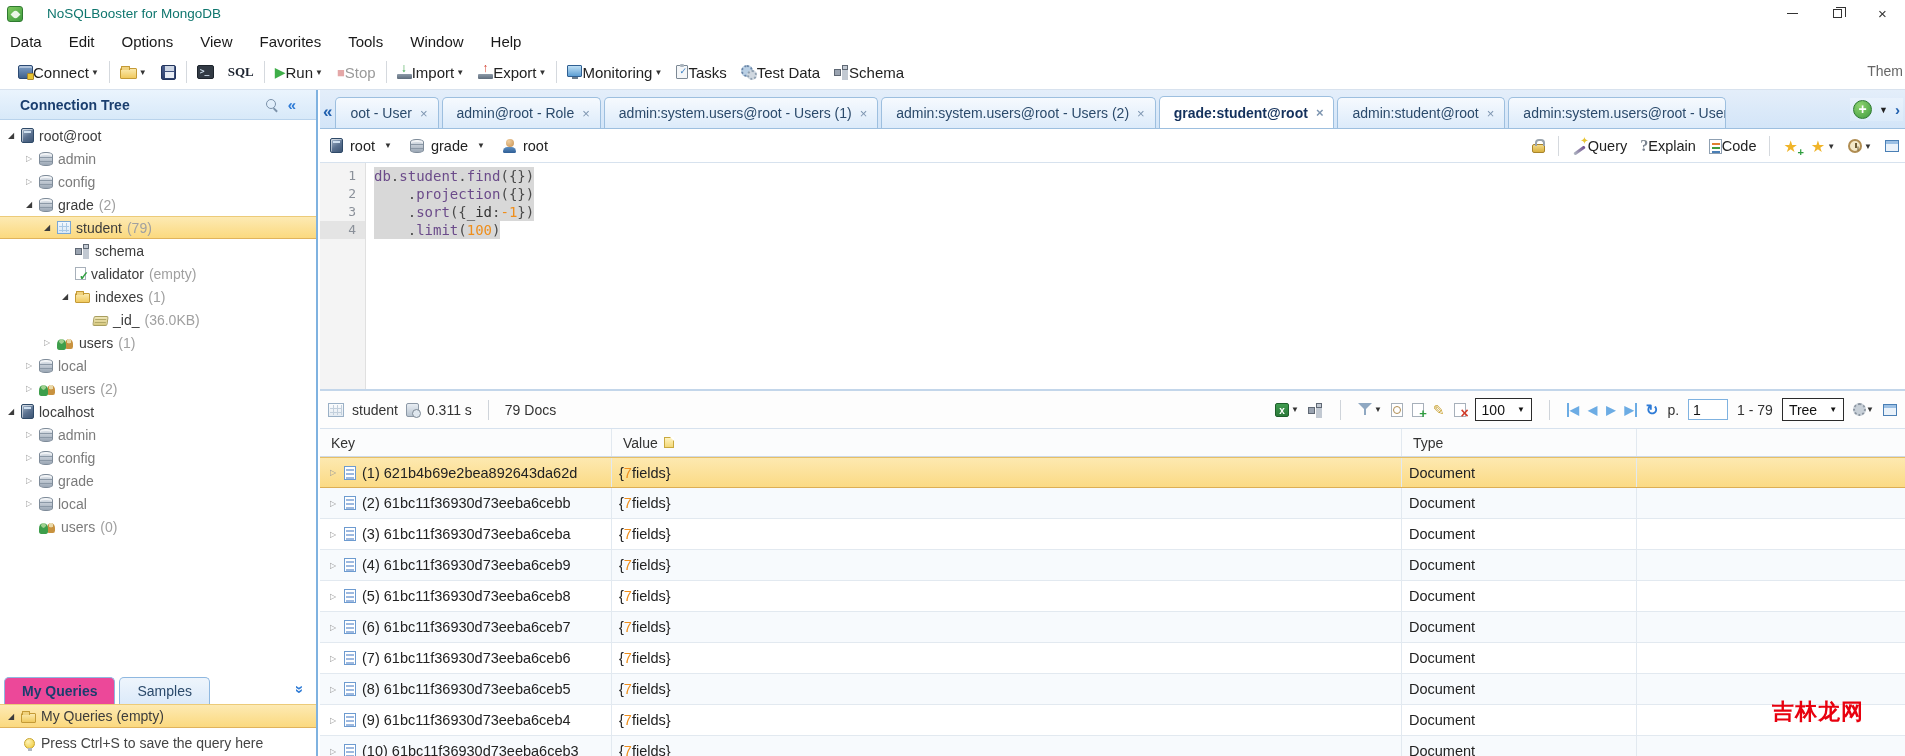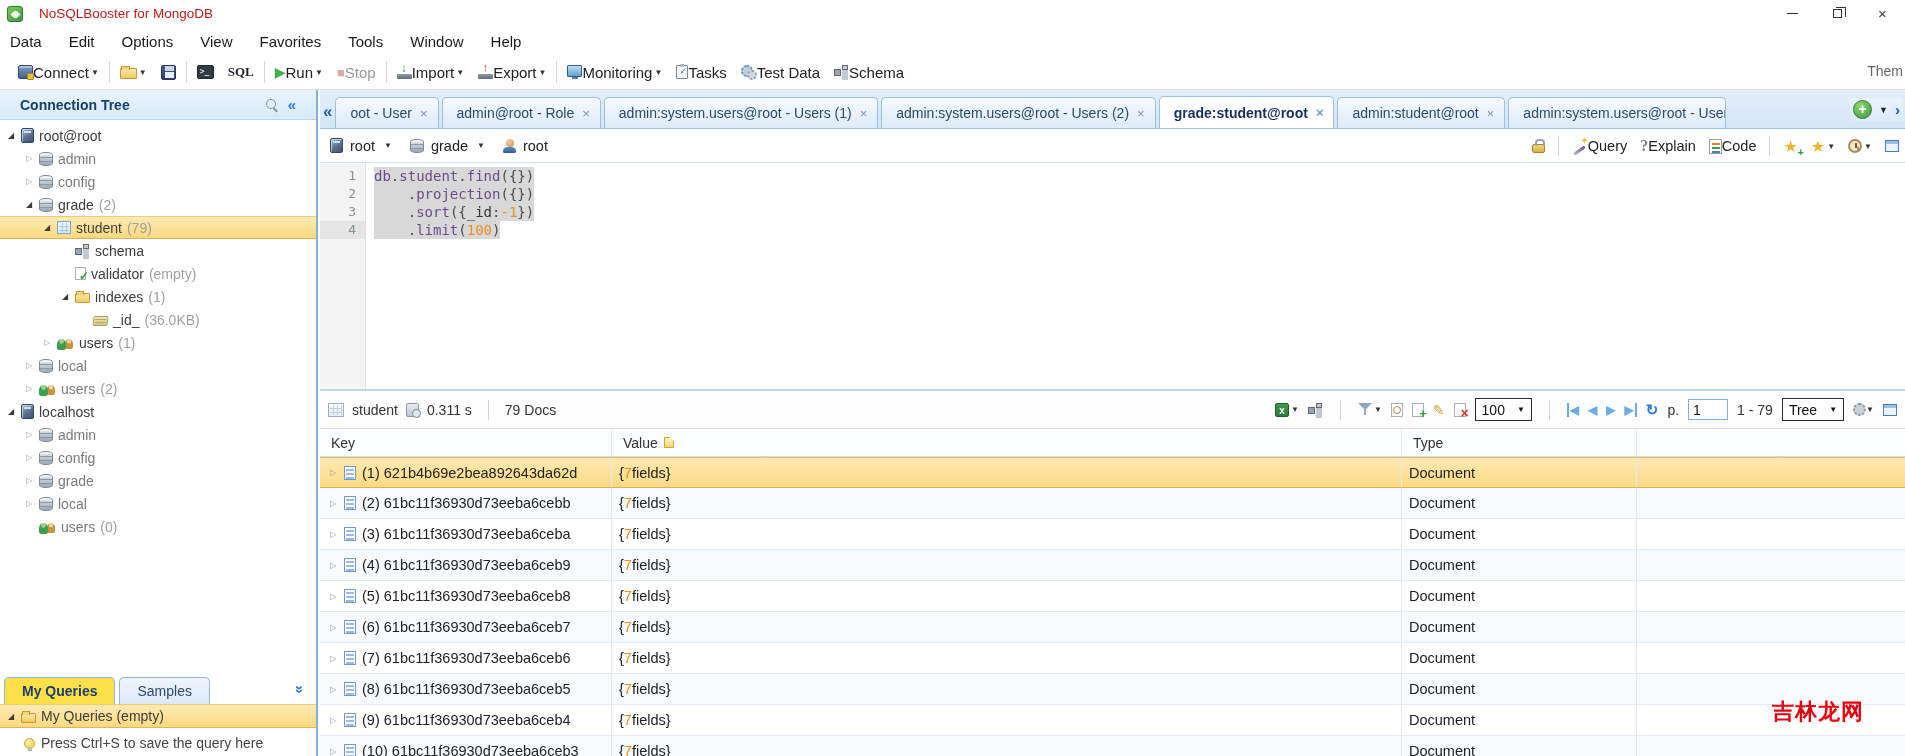--- a/index.html
+++ b/index.html
@@ -3,21 +3,21 @@
 <meta charset="utf-8">
 <style>
   *{margin:0;padding:0;box-sizing:border-box}
   html,body{width:1905px;height:756px;overflow:hidden;font-family:"Liberation Sans",sans-serif;background:#fff;color:#222}
   .ni{user-select:none}
 
   
   #titlebar{position:absolute;left:0;top:0;width:1905px;height:27px;background:#fff;display:flex;align-items:center;padding-left:7px}
   .app-icon{width:16px;height:16px;border-radius:3px;background:linear-gradient(145deg,#7ec95e,#3f9b3f);position:relative;flex:none;border:1px solid #2f7a30}
   .app-icon::after{content:"";position:absolute;left:4px;top:4px;width:7px;height:7px;border-radius:50% 0;background:#eaf6e6;transform:rotate(45deg)}
-  .app-title{font-size:13.5px;color:#b91c1c;margin-left:16px}
+  .app-title{font-size:13.5px;color:#0f766e;margin-left:24px}
   .win-controls{margin-left:auto;display:flex;height:27px}
   .win-btn{width:45px;height:27px;display:flex;align-items:center;justify-content:center;color:#333}
   .glyph-min{width:11px;height:1px;background:#333;display:inline-block}
   .glyph-restore{width:9px;height:9px;border:1px solid #333;position:relative;background:#fff;display:inline-block}
   .glyph-restore::before{content:"";position:absolute;left:2px;top:-3px;width:9px;height:9px;border:1px solid #333;border-left:none;border-bottom:none}
   .glyph-close{font-size:15px;color:#333;line-height:1}
 
   
   #menubar{position:absolute;left:0;top:27px;width:1905px;height:28px;background:#fff;display:flex;align-items:center;gap:27px;padding-left:10px;font-size:15px;color:#1a1a1a}
   .menu-item{cursor:default}
@@ -94,21 +94,21 @@
   .ic-users{width:17px;height:14px}
   .ic-users::after{content:"";position:absolute;left:8px;bottom:1px;width:8px;height:10px;background:radial-gradient(circle at 50% 22%,#e8d8a8 0 2px,#c8923f 2.5px);border-radius:50% 50% 25% 25%}
   .ic-users::before{content:"";position:absolute;left:0;bottom:0;width:9px;height:11px;background:radial-gradient(circle at 50% 22%,#9fd08f 0 2px,#3d9e4b 2.5px);border-radius:50% 50% 25% 25%;z-index:1}
   .ic-person{width:13px;height:14px}
   .ic-person::before{content:"";position:absolute;left:3px;top:0;width:8px;height:8px;border-radius:50%;background:radial-gradient(circle at 35% 30%,#f0cfa0,#c89050)}
   .ic-person::after{content:"";position:absolute;left:0;bottom:0;width:13px;height:6px;border-radius:6px 6px 2px 2px;background:linear-gradient(#5f8fc0,#2e5e96)}
 
   
   #mq-tabs{position:absolute;left:0;top:582px;width:100%;height:32px;background:#fff;display:flex;align-items:flex-end;padding-left:4px}
   .mq-tab{padding:5px 17px;font-size:14px;border:1px solid #8fb8e0;border-bottom:none;border-radius:5px 5px 0 0;margin-right:4px;background:linear-gradient(#eef5fc,#dceafa);color:#2b4a6b}
-  .mq-tab.active{background:#fde047;font-weight:bold;color:#1a3e6e;position:relative;z-index:2}
+  .mq-tab.active{background:#ec4899;font-weight:bold;color:#1a3e6e;position:relative;z-index:2}
   .mq-chevron{margin-left:auto;margin-right:12px;margin-bottom:6px;color:#2e7bd6;font-size:15px;font-weight:bold;transform:rotate(90deg)}
   #mq-row{position:absolute;left:0;top:614px;width:100%;height:24px;background:linear-gradient(#fdeab3,#fbd97f);border-top:1px solid #eccb79;border-bottom:1px solid #e0b35c;display:flex;align-items:center;gap:5px;padding-left:6px;font-size:14px;color:#3c3c3c}
   #tip-row{position:absolute;left:0;top:639px;width:100%;height:28px;display:flex;align-items:center;gap:6px;padding-left:24px;font-size:14px;color:#444;white-space:nowrap}
   .ic-bulb{width:11px;height:11px;border-radius:50%;background:radial-gradient(circle at 35% 30%,#fdf3b8,#f0c830);border:1px solid #c8a52e}
   .ic-bulb::after{content:"";position:absolute;left:3px;bottom:-3px;width:4px;height:3px;background:#b0b8c0}
 
   
   #main{position:absolute;left:320px;top:90px;width:1585px;height:666px}
 
   

